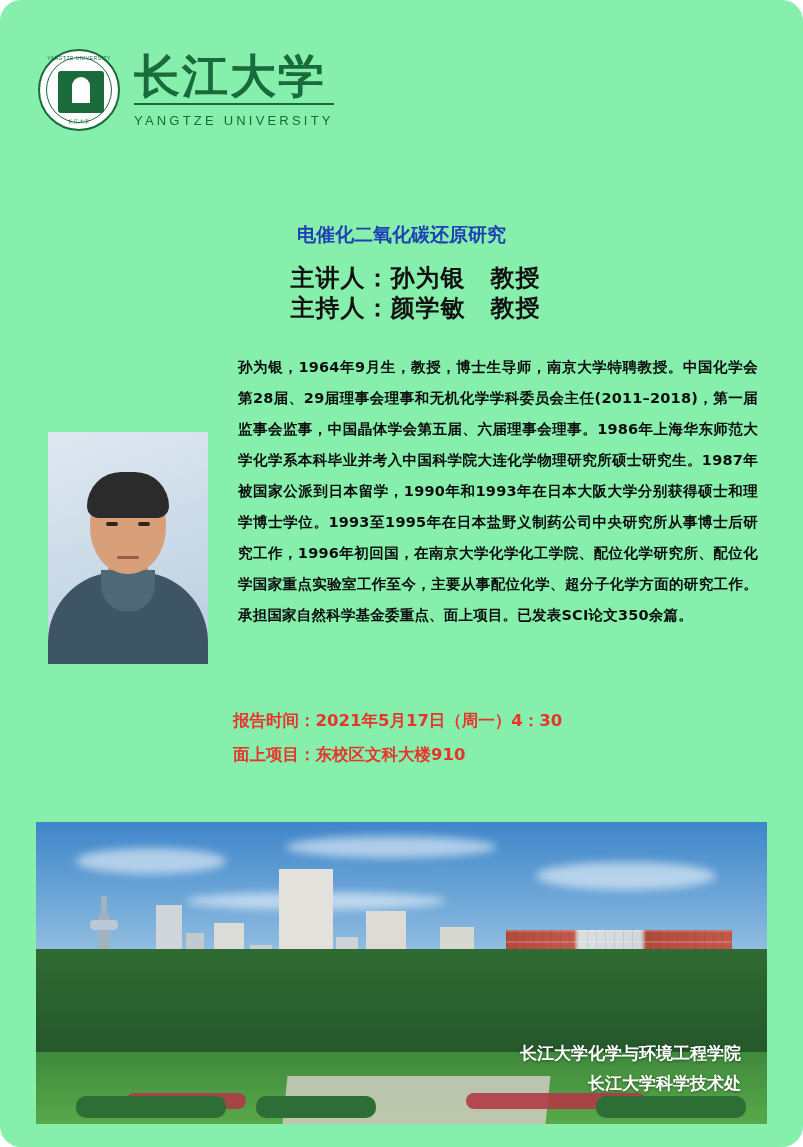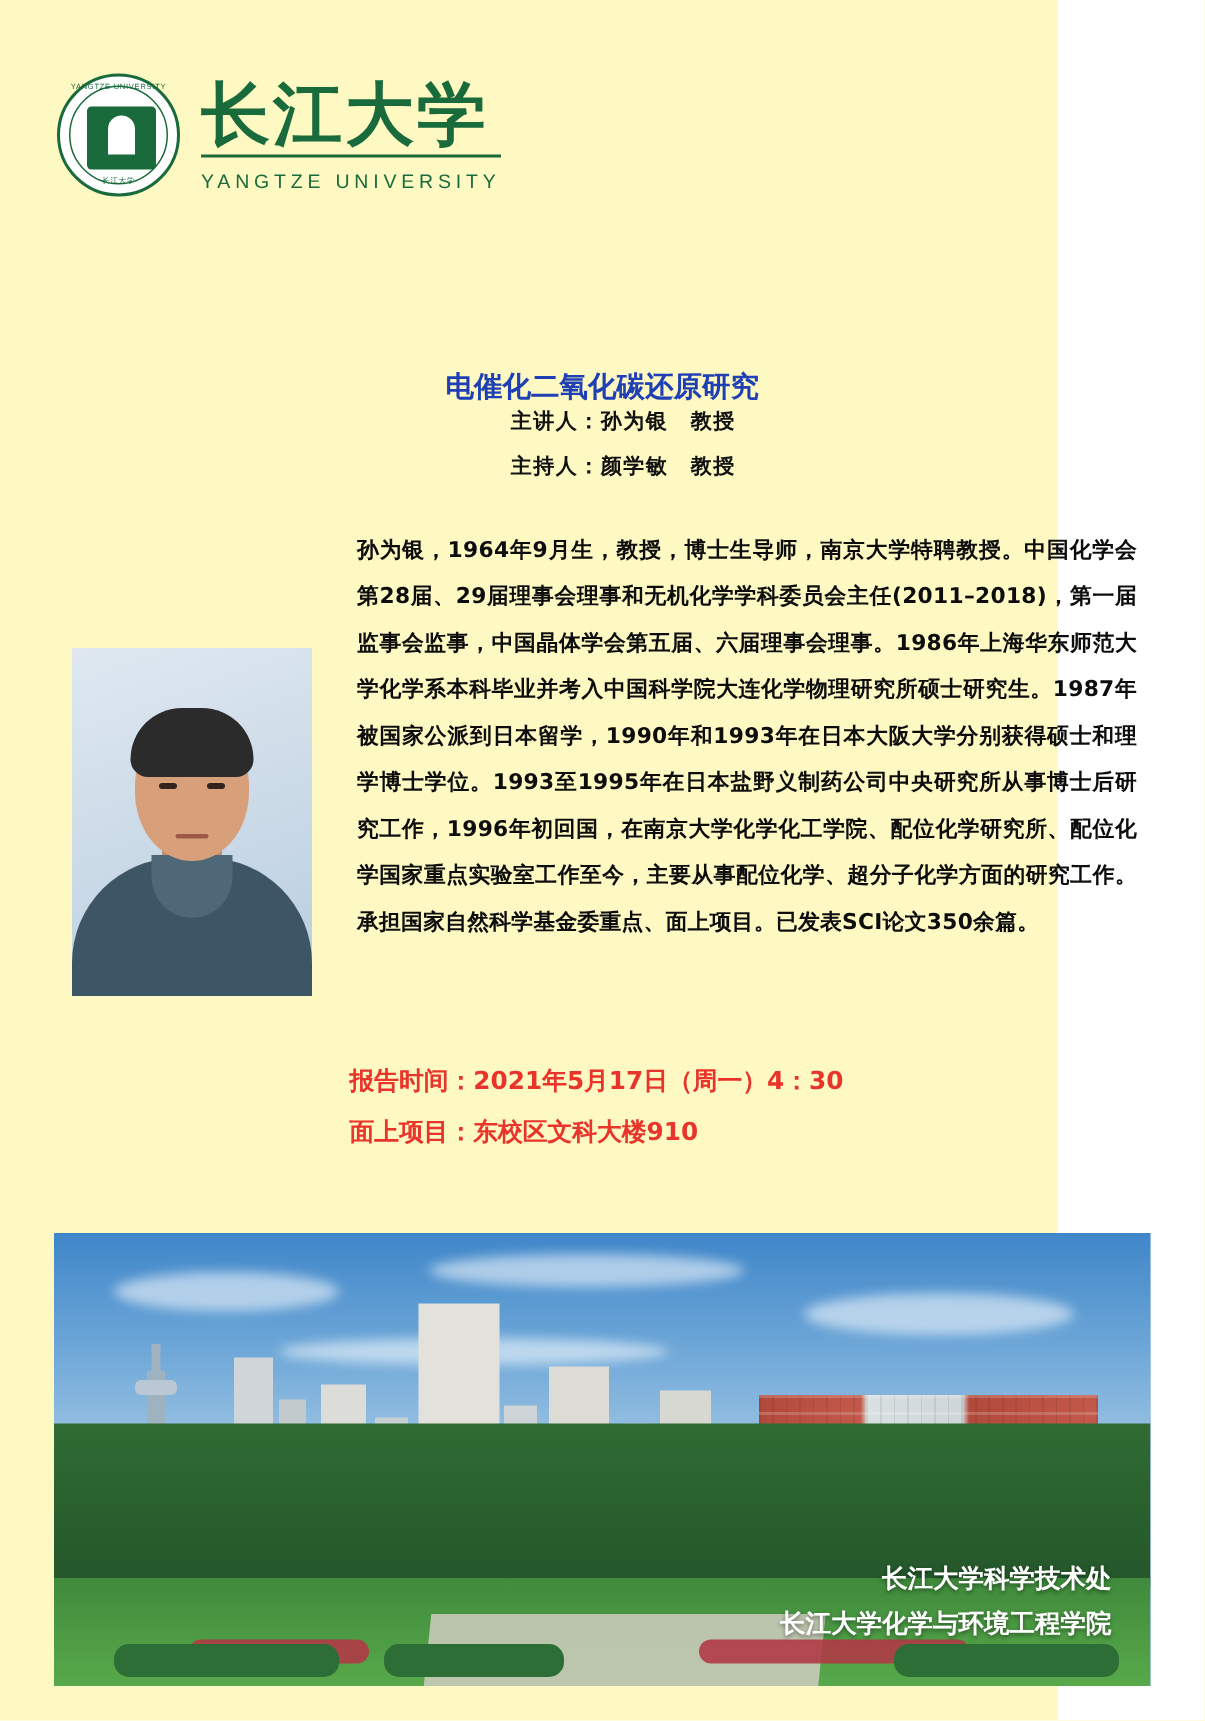--- a/index.html
+++ b/index.html
@@ -9,24 +9,25 @@
   body {
     width: 803px;
     height: 1147px;
     background: #ffffff;
     font-family: "Liberation Sans", sans-serif;
     position: relative;
     overflow: hidden;
   }
   .page {
     position: relative;
-    width: 705px;
+    width: 803px;
     height: 1147px;
-    background: #fef9c3;
+    background: #86efac;
     box-sizing: border-box;
+    border-radius: 21px;
   }
 
   
   .logo-wrap {
     position: absolute;
     left: 38px;
     top: 42px;
     display: flex;
     align-items: center;
     height: 96px;
@@ -129,37 +130,36 @@
   .title-sub {
     position: absolute;
     top: 222px;
     left: 0;
     width: 803px;
     text-align: center;
     color: #1f3fb5;
     font-size: 19px;
     font-weight: bold;
     font-family: "DejaVu Sans", sans-serif;
-    margin-top: 23px;
   }
 
   
   .speaker-block {
     position: absolute;
     top: 265px;
     left: 0;
     width: 803px;
     text-align: center;
     color: #111;
   }
   .speaker-line {
-    font-size: 14px;
+    font-size: 24px;
     font-weight: bold;
     line-height: 30px;
-    font-family: Liberation Sans, sans-serif;
+    font-family: Liberation Mono, monospace;
     letter-spacing: 1px;
     margin-left: 28px;
   }
 
   
   .portrait {
     position: absolute;
     left: 48px;
     top: 432px;
     width: 160px;
@@ -494,18 +494,18 @@
     <div class="treeband"></div>
     <div class="lawn"></div>
     <div class="path"></div>
     <div class="flowerbed fb1"></div>
     <div class="flowerbed fb2"></div>
     <div class="shrub s1"></div>
     <div class="shrub s2"></div>
     <div class="shrub s3"></div>
 
     <div class="banner-credits">
+      <div>长江大学化学与环境工程学院</div>
       <div>长江大学科学技术处</div>
-      <div>长江大学化学与环境工程学院</div>
     </div>
   </div>
 
 </div>
 
 </body></html>

